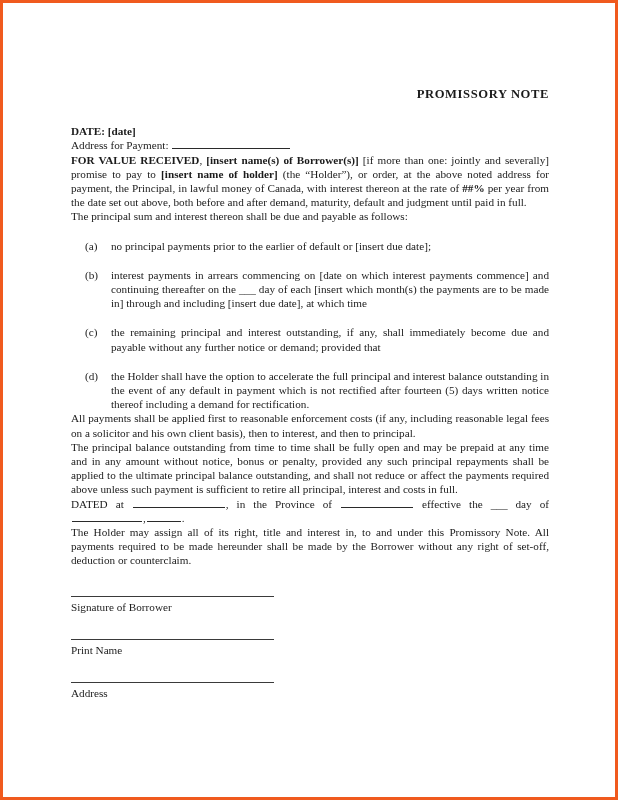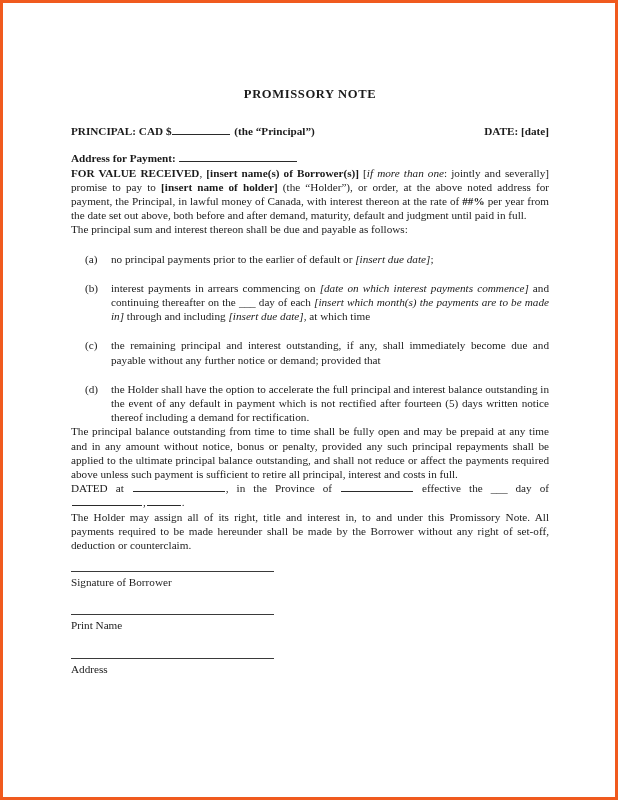--- a/index.html
+++ b/index.html
@@ -41,41 +41,40 @@
     position: absolute;
     left: 68px;
     top: 0;
     width: 478px;
     color: #1b1b1b;
     font-size: 11.2px;
     line-height: 14.2px;
   }
 
   .title {
-    text-align: center;
+    text-align: right;
     font-weight: bold;
     font-size: 12.6px;
     letter-spacing: 0.6px;
     margin-top: 84px;
   }
 
   .principal-row {
     margin-top: 23px;
     display: flex;
     justify-content: space-between;
     align-items: baseline;
     font-weight: bold;
     font-size: 11.2px;
   }
   .principal-left { white-space: nowrap; }
   .principal-right { white-space: nowrap; text-align: center; }
 
   .addr-row {
-    margin-top: 13px;
-    font-weight: bold;
+    font-weight: normal;
     font-size: 11.2px;
   }
 
   .blank {
     display: inline-block;
     border-bottom: 1px solid #2a2a2a;
     vertical-align: baseline;
     height: 0.82em;
     margin: 0 1px;
   }
@@ -104,25 +103,25 @@
     flex: 0 0 40px;
     padding-left: 14px;
     box-sizing: border-box;
   }
   .clause-body {
     flex: 1 1 auto;
     text-align: justify;
     text-justify: inter-word;
   }
 
-  .it { font-style: italic; }
+  .it { }
   .bd { font-weight: bold; margin-top: 24px; }
 
   
-  .sig-block { margin-top: 19px; }
+  .sig-block { margin-top: 28px; }
   .sig-entry { margin-top: 0; }
   .sig-line {
     width: 203px;
     height: 0;
     border-top: 1px solid #3a3a3a;
   }
   .sig-label {
     margin-top: 3px;
     font-size: 11.2px;
   }
@@ -131,21 +130,20 @@
 </head>
 <body>
 
 <div id="page-frame">
   <div id="sheet">
     <div class="doc">
 
       <div class="title">PROMISSORY NOTE</div>
 
       <div class="principal-row">
-        <div class="principal-left"><span>PRINCIPAL: CAD $</span><span class="blank b-principal"></span> <span>(the “Principal”)</span></div>
         <div class="principal-right">DATE: [date]</div>
       </div>
 
       <div class="addr-row"><span>Address for Payment:</span> <span class="blank b-address"></span></div>
 
       <p class="para sp-22"><span class="bd">FOR VALUE RECEIVED</span><span>, </span><span class="bd">[insert name(s) of Borrower(s)]</span><span> [</span><span class="it">if more than one</span><span>: jointly and severally] promise to pay to </span><span class="bd">[insert name of holder]</span><span> (the “Holder”), or order, at the above noted address for payment, the Principal, in lawful money of Canada, with interest thereon at the rate of </span><span class="bd">##%</span><span> per year from the date set out above, both before and after demand, maturity, default and judgment until paid in full.</span></p>
 
       <p class="para sp-18">The principal sum and interest thereon shall be due and payable as follows:</p>
 
       <div class="clause">
@@ -161,20 +159,21 @@
       <div class="clause">
         <div class="clause-label">(c)</div>
         <div class="clause-body">the remaining principal and interest outstanding, if any, shall immediately become due and payable without any further notice or demand; provided that</div>
       </div>
 
       <div class="clause">
         <div class="clause-label">(d)</div>
         <div class="clause-body">the Holder shall have the option to accelerate the full principal and interest balance outstanding in the event of any default in payment which is not rectified after fourteen (5) days written notice thereof including a demand for rectification.</div>
       </div>
 
+      <p class="para sp-22">All payments shall be applied first to reasonable enforcement costs (if any, including reasonable legal fees on a solicitor and his own client basis), then to interest, and then to principal.</p>
 
       <p class="para sp-18">The principal balance outstanding from time to time shall be fully open and may be prepaid at any time and in any amount without notice, bonus or penalty, provided any such principal repayments shall be applied to the ultimate principal balance outstanding, and shall not reduce or affect the payments required above unless such payment is sufficient to retire all principal, interest and costs in full.</p>
 
       <p class="para sp-18"><span>DATED at </span><span class="blank b-dated"></span><span>, in the Province of </span><span class="blank b-province"></span><span> effective the ___ day of </span><span class="blank b-dayof"></span><span>,</span><span class="blank b-year"></span><span>.</span></p>
 
       <p class="para sp-18">The Holder may assign all of its right, title and interest in, to and under this Promissory Note. All payments required to be made hereunder shall be made by the Borrower without any right of set-off, deduction or counterclaim.</p>
 
       <div class="sig-block">
 
         <div class="sig-entry">

